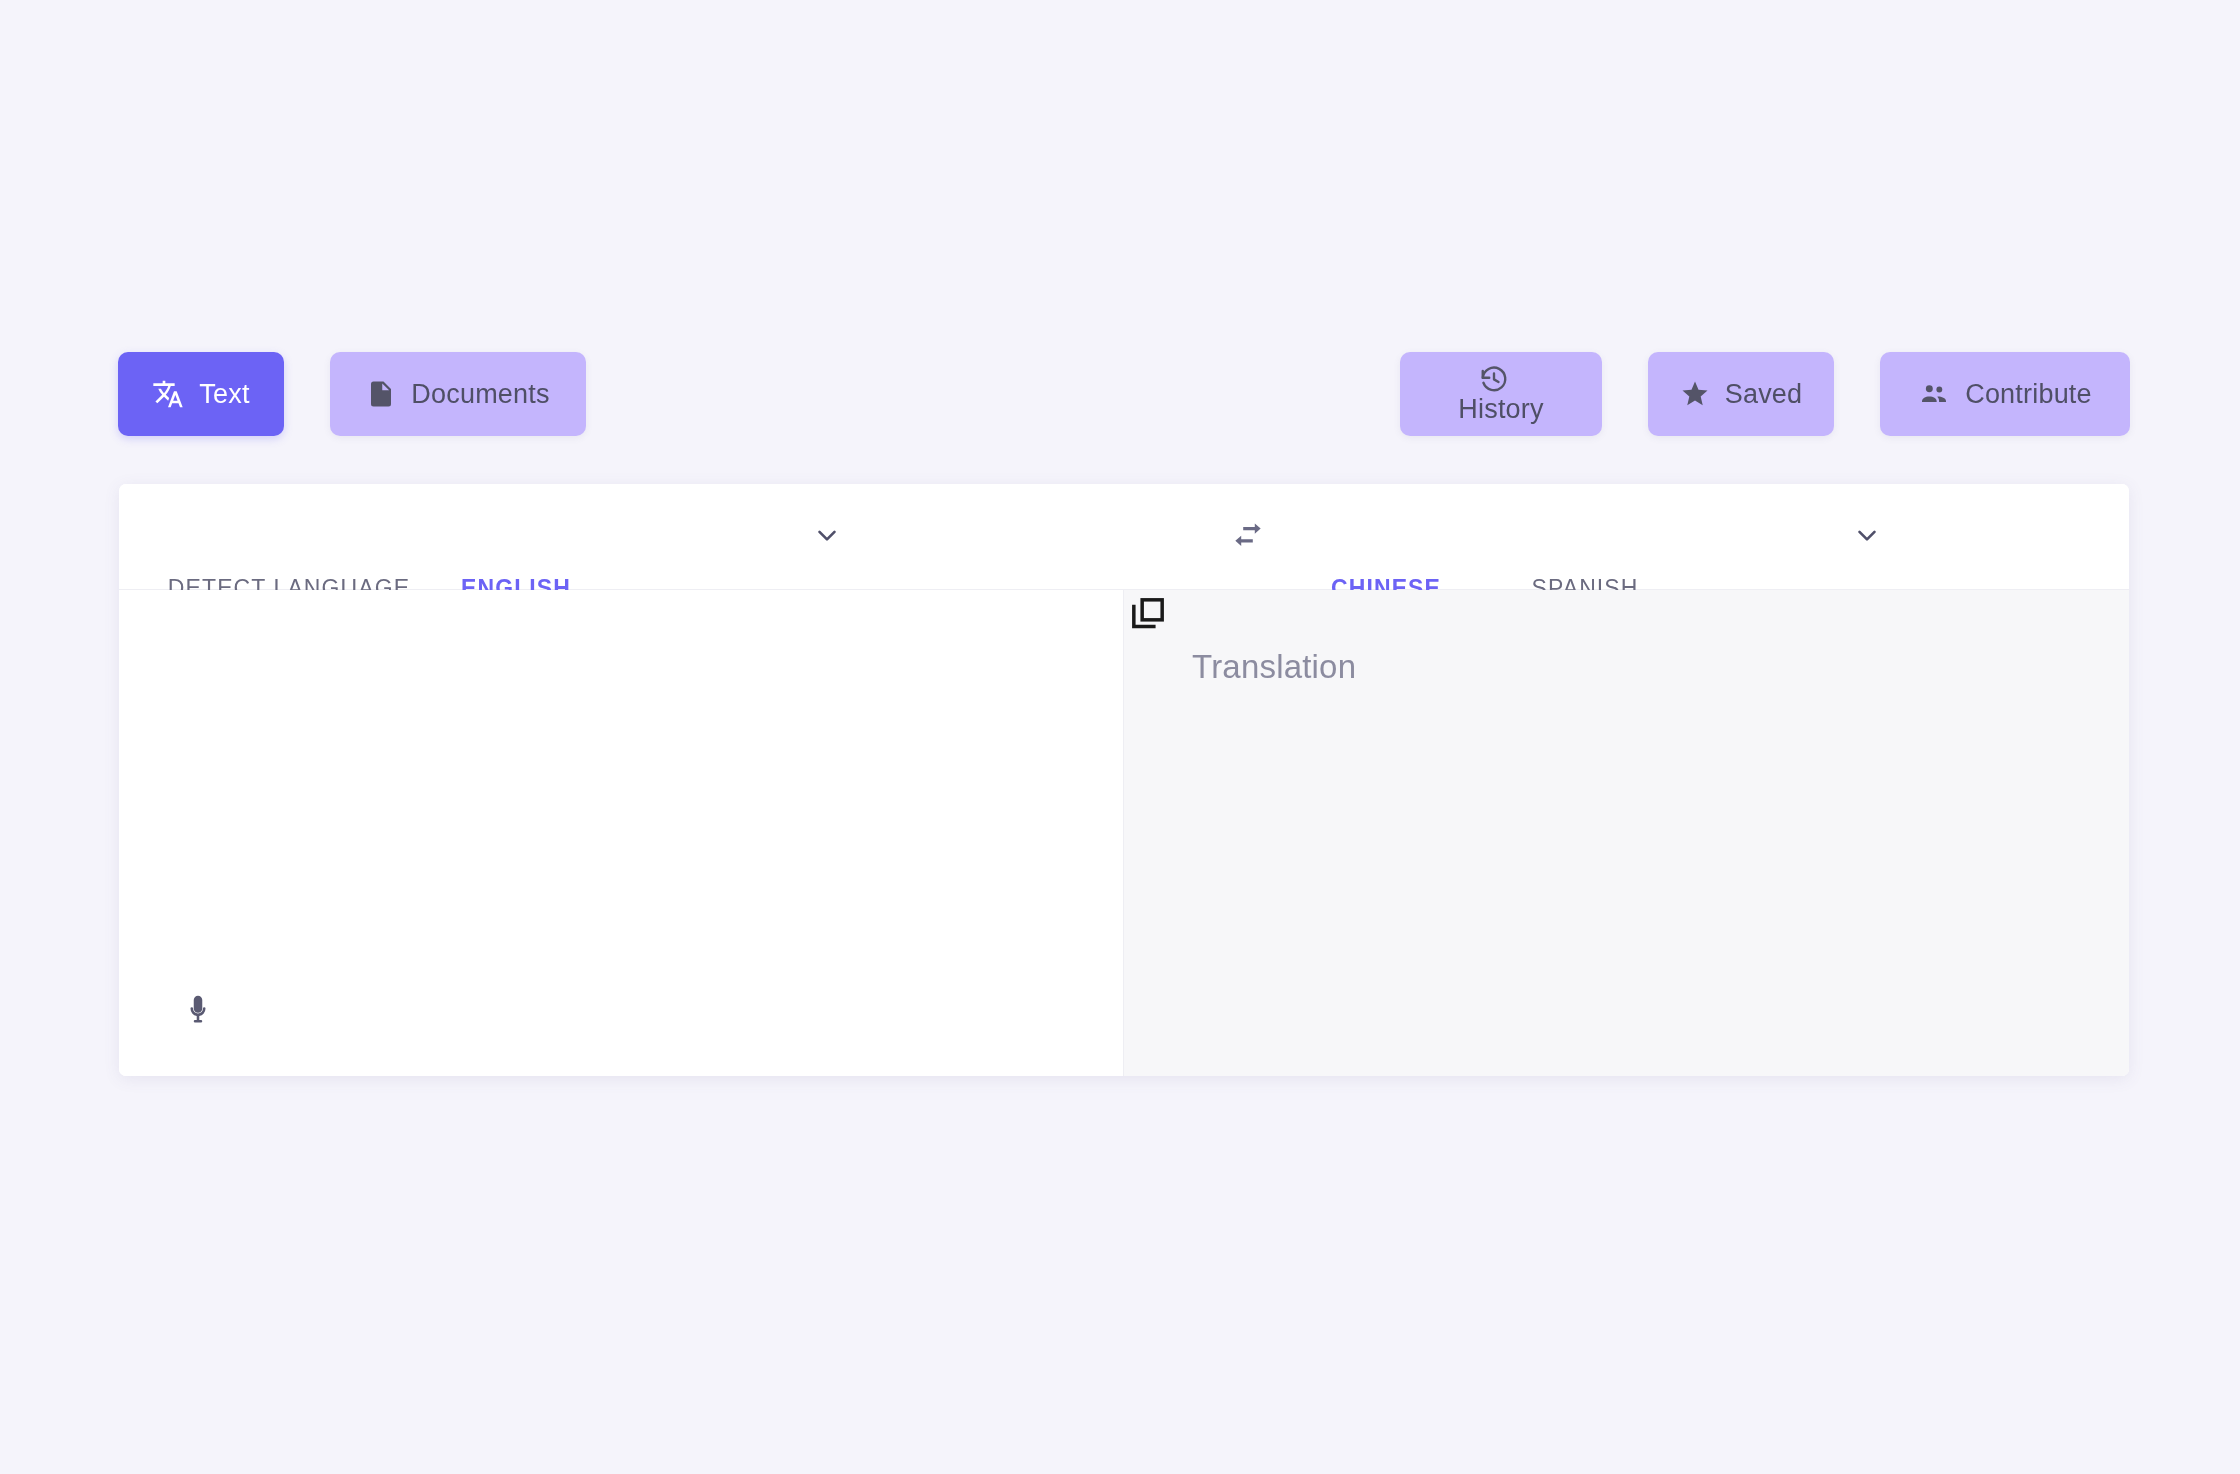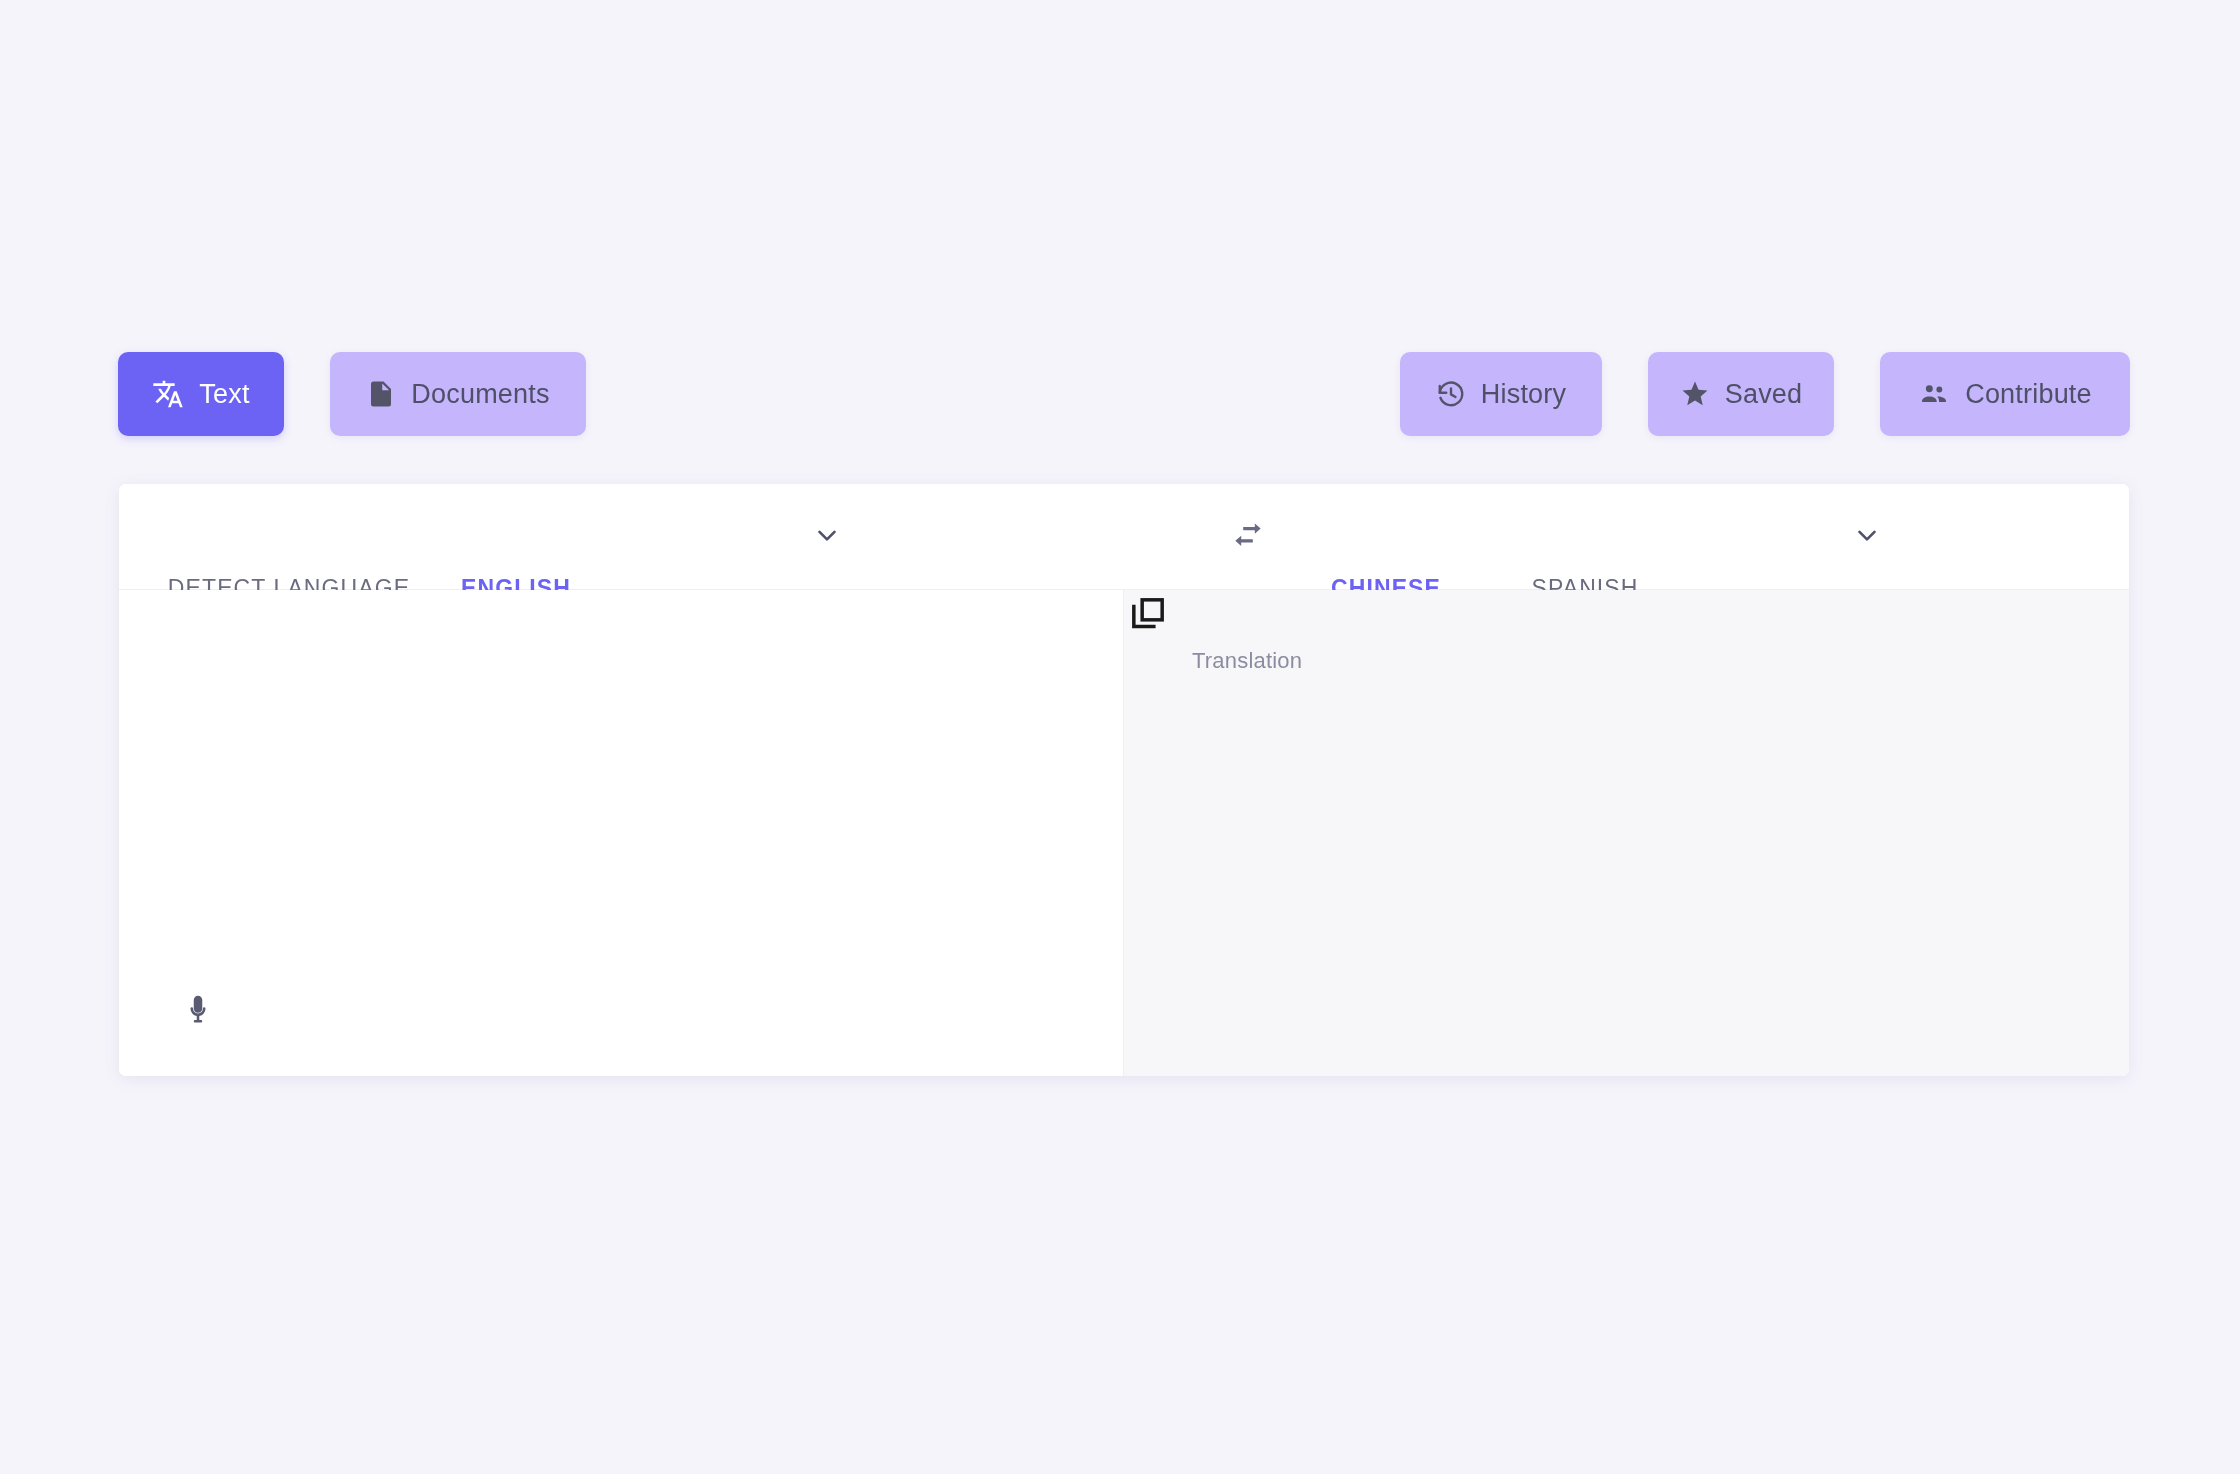--- a/index.html
+++ b/index.html
@@ -64,21 +64,21 @@
     margin-right: 15px;
     flex: 0 0 auto;
   }
   .tbtn.primary {
     background: #6c63f5;
     color: #ffffff;
     box-shadow: 0 3px 9px rgba(108, 99, 245, 0.25);
   }
   #btn-text { width: 166px; padding: 12px; }
   #btn-documents { width: 256px; padding: 0; }
-  #btn-history { width: 202px; padding: 0; }
+  #btn-history { width: 202px; padding: 0; flex-direction: column; }
   #btn-saved { width: 186px; padding: 0; }
   #btn-contribute { width: 250px; padding: 0; }
 
   
   .card {
     position: absolute;
     left: 119px;
     top: 484px;
     width: 2010px;
     height: 592px;
@@ -201,21 +201,21 @@
     align-items: center;
     justify-content: center;
     cursor: pointer;
     z-index: 5;
   }
 
   .translation-placeholder {
     position: absolute;
     left: 1192px;
     top: 648px;
-    font-size: 22px;
+    font-size: 33px;
     color: #8c8ca0;
     letter-spacing: 0.2px;
     z-index: 4;
   }
 
   .copy-btn {
     position: absolute;
     left: 1126px;
     top: 594px;
     width: 44px;

